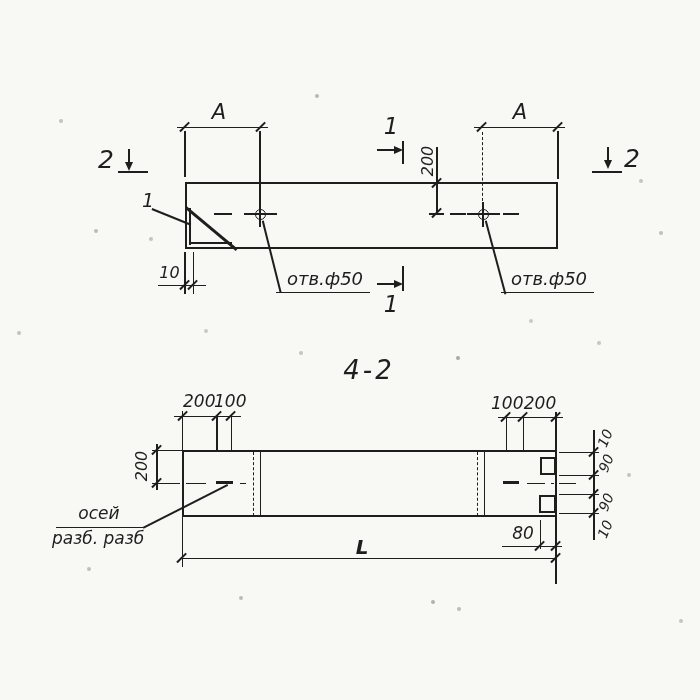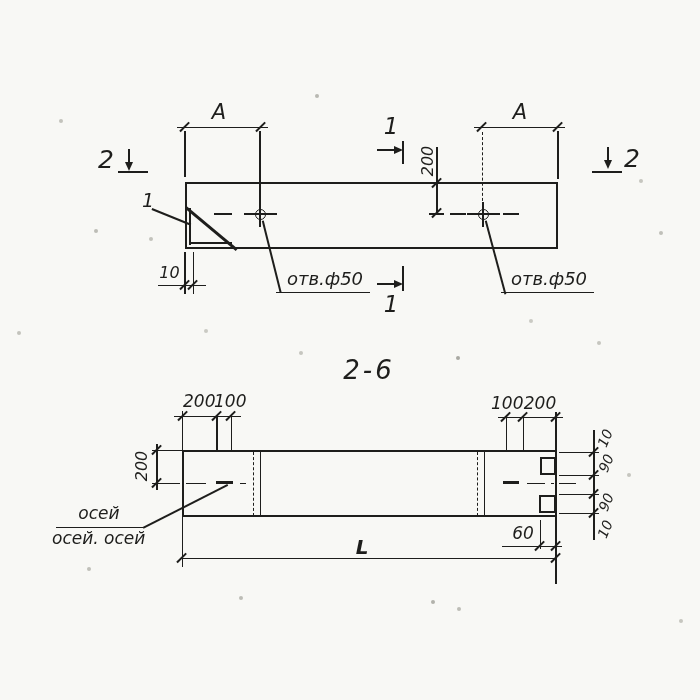--- a/index.html
+++ b/index.html
@@ -111,21 +111,21 @@
     <div class="txt" style="left:280px;top:270px;width:90px;font-size:18px;">отв.ф50</div>
     <div class="ln thin" style="left:276px;top:292px;width:94px;"></div>
 
     <div class="leader" style="left:486px;top:220px;width:76px;transform:rotate(75deg);"></div>
     <div class="txt" style="left:504px;top:270px;width:90px;font-size:18px;">отв.ф50</div>
     <div class="ln thin" style="left:501px;top:292px;width:93px;"></div>
   </div>
 
   <div>
 
-    <div class="txt" style="left:340px;top:357px;width:58px;font-size:26px;letter-spacing:3px;">2-6</div>
+    <div class="txt" style="left:340px;top:357px;width:58px;font-size:26px;letter-spacing:3px;">4-2</div>
 
     <div class="rect" style="left:182px;top:450px;width:375px;height:67px;"></div>
 
     <div class="dash-v" style="left:252.5px;top:452px;height:64px;"></div>
     <div class="ln vthin" style="left:259.5px;top:452px;height:64px;width:1.6px;"></div>
     <div class="dash-v" style="left:476.5px;top:452px;height:64px;"></div>
     <div class="ln vthin" style="left:483.5px;top:452px;height:64px;width:1.6px;"></div>
 
     <div class="rect" style="left:540px;top:457px;width:16px;height:18px;border-width:2.3px;"></div>
     <div class="rect" style="left:539px;top:495px;width:17px;height:18px;border-width:2.3px;"></div>
@@ -177,26 +177,26 @@
     <div class="txt rotc" style="left:593px;top:431px;width:24px;height:14px;font-size:14px;">10</div>
     <div class="txt rotc" style="left:594px;top:456px;width:24px;height:14px;font-size:14px;">90</div>
     <div class="txt rotc" style="left:594px;top:495px;width:24px;height:14px;font-size:14px;">90</div>
     <div class="txt rotc" style="left:593px;top:522px;width:24px;height:14px;font-size:14px;">10</div>
 
     <div class="ln vthin" style="left:539.6px;top:520px;height:29px;"></div>
     <div class="ln vthin" style="left:555.3px;top:517px;height:67px;"></div>
     <div class="ln thin" style="left:502px;top:545.5px;width:60px;"></div>
     <div class="tk" style="left:533px;top:544.5px;"></div>
     <div class="tk" style="left:549px;top:544.5px;"></div>
-    <div class="txt" style="left:509px;top:525px;width:28px;font-size:17px;">60</div>
+    <div class="txt" style="left:509px;top:525px;width:28px;font-size:17px;">80</div>
 
     <div class="ln vthin" style="left:181.6px;top:517px;height:50px;"></div>
     <div class="ln thin" style="left:182px;top:557.5px;width:374px;"></div>
     <div class="tk" style="left:175px;top:556.5px;"></div>
     <div class="tk" style="left:549px;top:556.5px;"></div>
     <div class="txt" style="left:351px;top:537px;width:22px;font-size:20px;font-weight:600;">L</div>
 
     <div class="txt" style="left:68px;top:505px;width:62px;font-size:17px;">осей</div>
     <div class="ln thin" style="left:56px;top:527px;width:87px;"></div>
-    <div class="txt" style="left:52px;top:530px;width:92px;font-size:17px;">осей. осей</div>
+    <div class="txt" style="left:52px;top:530px;width:92px;font-size:17px;">разб. разб</div>
     <div class="leader" style="left:143px;top:527px;width:95px;transform:rotate(-27deg);"></div>
   </div>
 </div>
 
 </body></html>

